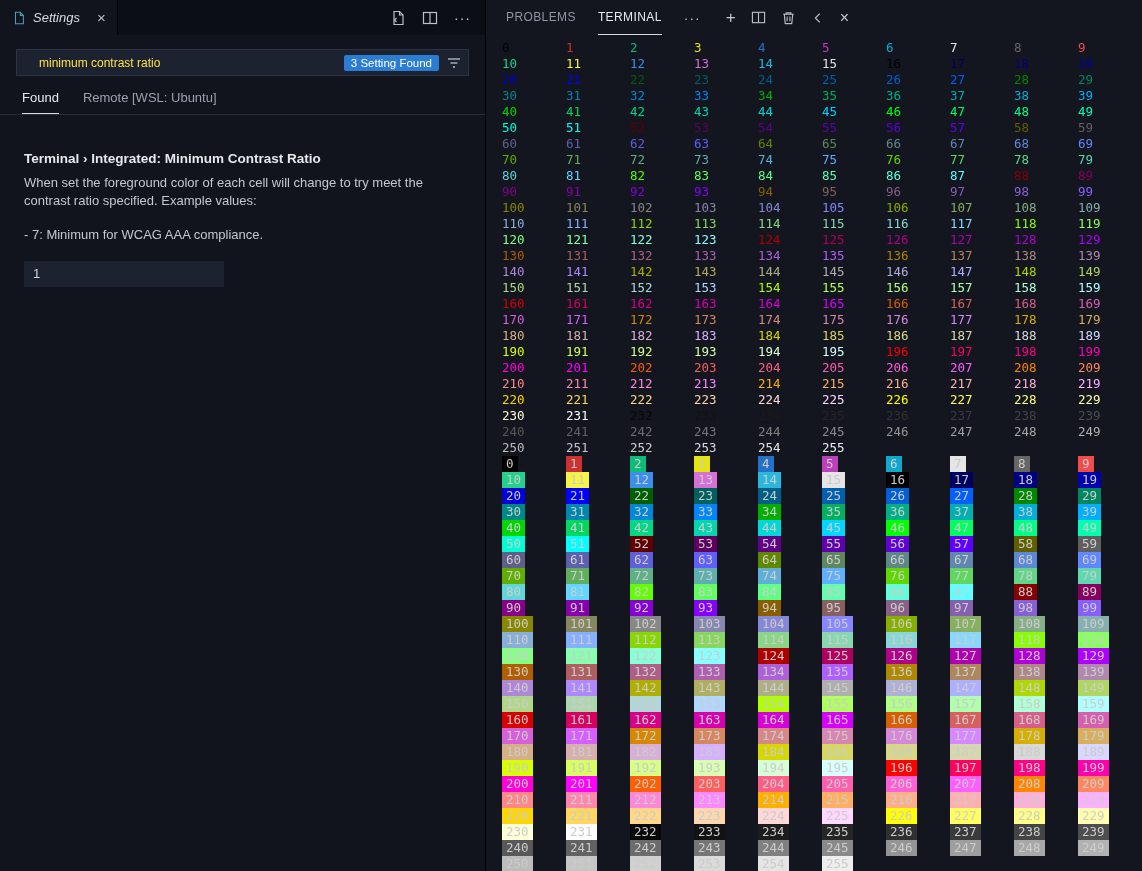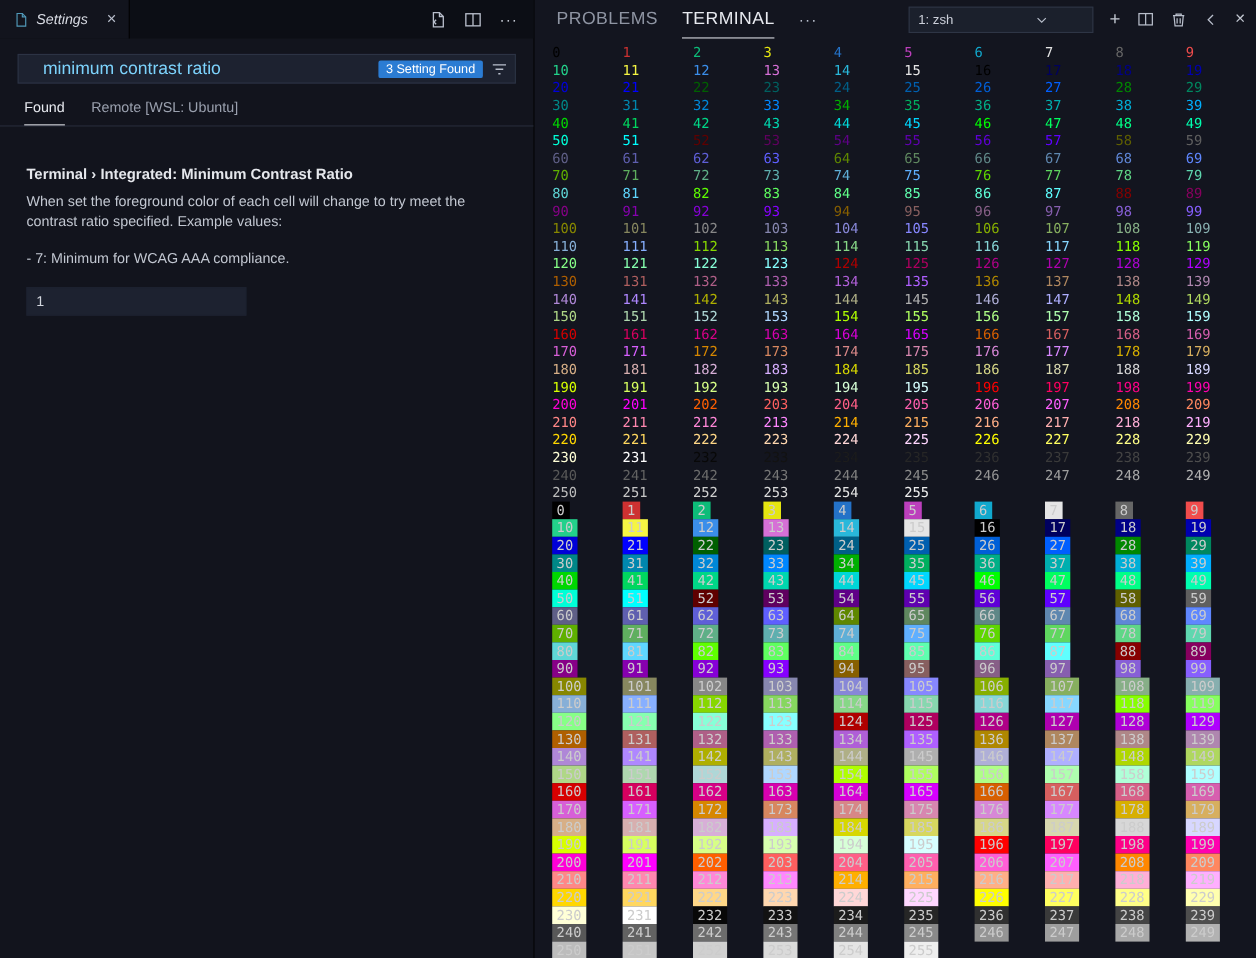--- a/index.html
+++ b/index.html
@@ -12,38 +12,38 @@
   .tab { display:flex; align-items:center; gap:7px; padding:0 10px 0 12px; background:#12141d; min-width:118px; border-right:1px solid #000; cursor:pointer; }
   .tab-label { font-style:italic; font-size:13px; color:#d8dbe3; }
   .tab-close { color:#b9bfcc; font-size:15px; margin-left:10px; cursor:pointer; }
   .tab-actions { margin-left:auto; display:flex; align-items:center; gap:16px; padding-right:14px; color:#b9bfcc; }
   .icon-btn { display:inline-flex; align-items:center; justify-content:center; cursor:pointer; color:#b9bfcc; }
   .ellipsis { font-size:14px; letter-spacing:1px; color:#c2c7d1; }
 
   .settings-body { flex:1; }
   .search-row { padding:14px 16px 0 16px; }
   .search-box { height:27px; background:#1d2230; border:1px solid #2c3344; display:flex; align-items:center; padding:0 6px 0 0; }
-  .search-box input { flex:1; background:transparent; border:none; outline:none; color:#7dd3fc; font-size:16px; padding:0 22px; font-family:"Liberation Sans", sans-serif; }
+  .search-box input { flex:1; background:transparent; border:none; outline:none; color:#fde047; font-size:12px; padding:0 22px; font-family:"Liberation Sans", sans-serif; }
   .badge { background:#2b7cd3; color:#fff; font-size:11.5px; padding:2px 7px; border-radius:2px; white-space:nowrap; }
   .search-box .icon-btn { margin-left:7px; }
 
   .scope-tabs { display:flex; gap:24px; padding:14px 16px 0 22px; border-bottom:1px solid #272c3a; }
   .scope { font-size:13px; color:#9aa0ae; padding-bottom:8px; cursor:pointer; border-bottom:1px solid transparent; }
   .scope.active { color:#e7e9ef; border-bottom-color:#d7dae0; }
 
   .setting { padding:36px 24px 0 24px; max-width:500px; }
   .setting-title { font-size:13.5px; font-weight:700; color:#e5e7ec; }
   .setting-desc { margin-top:8px; font-size:13px; line-height:18px; color:#c2c7d1; max-width:472px; }
   .setting-examples { margin-top:16px; font-size:13px; line-height:18.5px; color:#c2c7d1; }
   .setting-input { margin-top:16px; width:200px; height:26px; background:#1d2230; border:1px solid #1d2230; color:#d2d6de; font-size:13px; padding:0 8px; outline:none; font-family:"Liberation Sans", sans-serif; display:block; }
 
   
   .right { flex:1; height:100%; background:#13151f; display:flex; flex-direction:column; }
   .panel-header { height:35px; display:flex; align-items:center; padding:0 10px 0 20px; flex-shrink:0; }
-  .panel-tab { font-size:16px; letter-spacing:.4px; color:#8f95a3; margin-right:22px; height:35px; line-height:35px; cursor:pointer; border-bottom:1px solid transparent; }
+  .panel-tab { font-size:12px; letter-spacing:.4px; color:#8f95a3; margin-right:22px; height:35px; line-height:35px; cursor:pointer; border-bottom:1px solid transparent; }
   .panel-tab.active { color:#e8eaf0; border-bottom-color:#d7dae0; }
   .panel-more { color:#b9bfcc; margin-right:10px; cursor:pointer; }
   .term-select { margin-left:auto; width:168px; height:24px; background:#1b202c; border:1px solid #2e3545; display:flex; align-items:center; padding:0 8px; font-size:12px; color:#ccd0da; cursor:pointer; }
   .term-select span { flex:1; }
   .hdr-icons { display:flex; align-items:center; }
   .hdr-icons .icon-btn { margin-left:15px; }
   .plus-glyph { font-size:17px; line-height:16px; color:#c2c7d1; }
   .close-glyph { font-size:16px; color:#c2c7d1; }
 
   .terminal { flex:1; overflow:hidden; padding:5px 0 0 16px; font-family:"DejaVu Sans Mono", monospace; font-size:12.5px; cursor:text; }
@@ -116,28 +116,20 @@
       </div>
     </div>
   </div>
 
   <div class="right">
     <div class="panel-header">
       <span class="panel-tab">PROBLEMS</span>
       <span class="panel-tab active">TERMINAL</span>
       <span class="panel-more ellipsis">···</span>
 
-      <div class="term-select">
-        <span>1: zsh</span>
-        <span class="icon-btn">
-          <svg width="12" height="12" viewBox="0 0 16 16" fill="none" stroke="currentColor" stroke-width="1.4">
-              <path d="M3 6l5 5 5-5"></path>
-            </svg>
-        </span>
-      </div>
 
       <div class="hdr-icons">
         <span class="icon-btn plus-glyph">+</span>
         <span class="icon-btn">
           <svg width="15" height="15" viewBox="0 0 16 16" fill="none" stroke="currentColor" stroke-width="1.2">
               <rect x="1.5" y="2.5" width="13" height="11"></rect>
               <line x1="8" y1="2.5" x2="8" y2="13.5"></line>
             </svg>
         </span>
         <span class="icon-btn">

